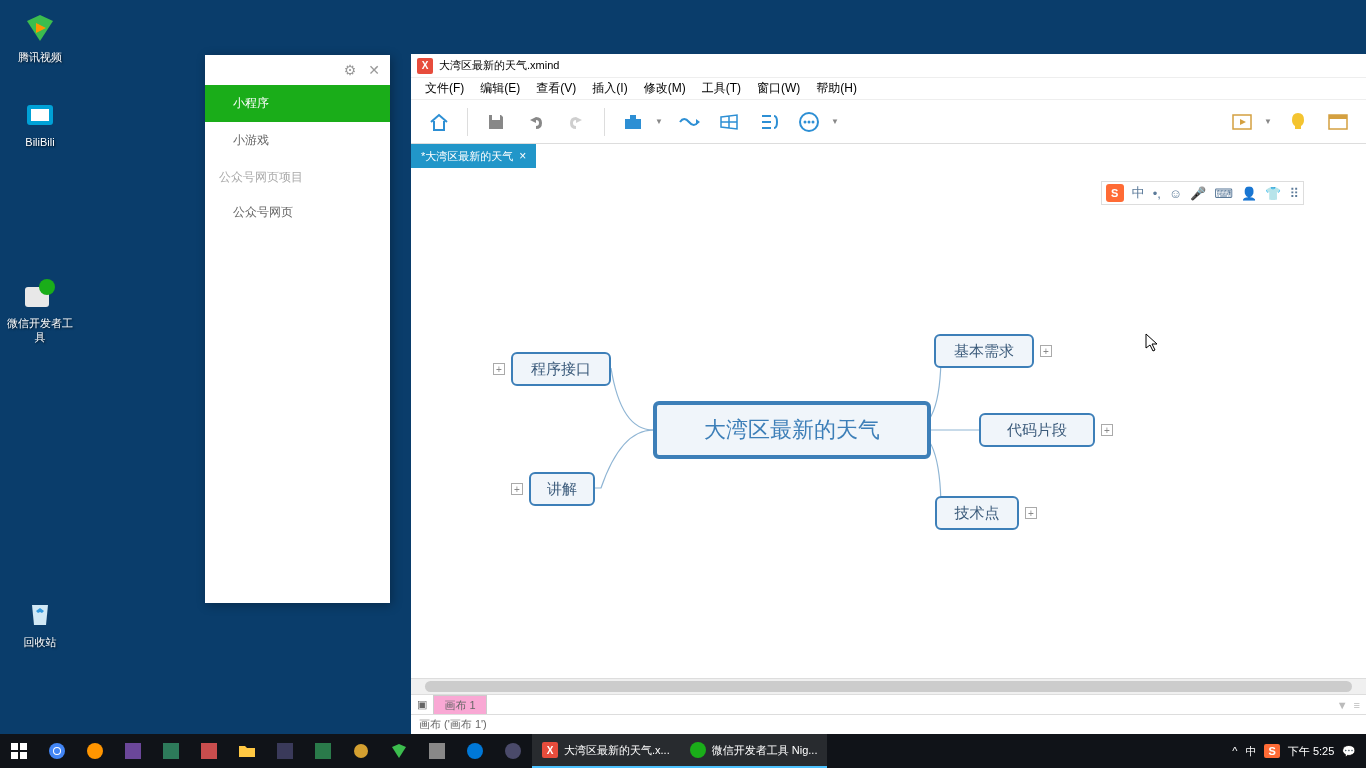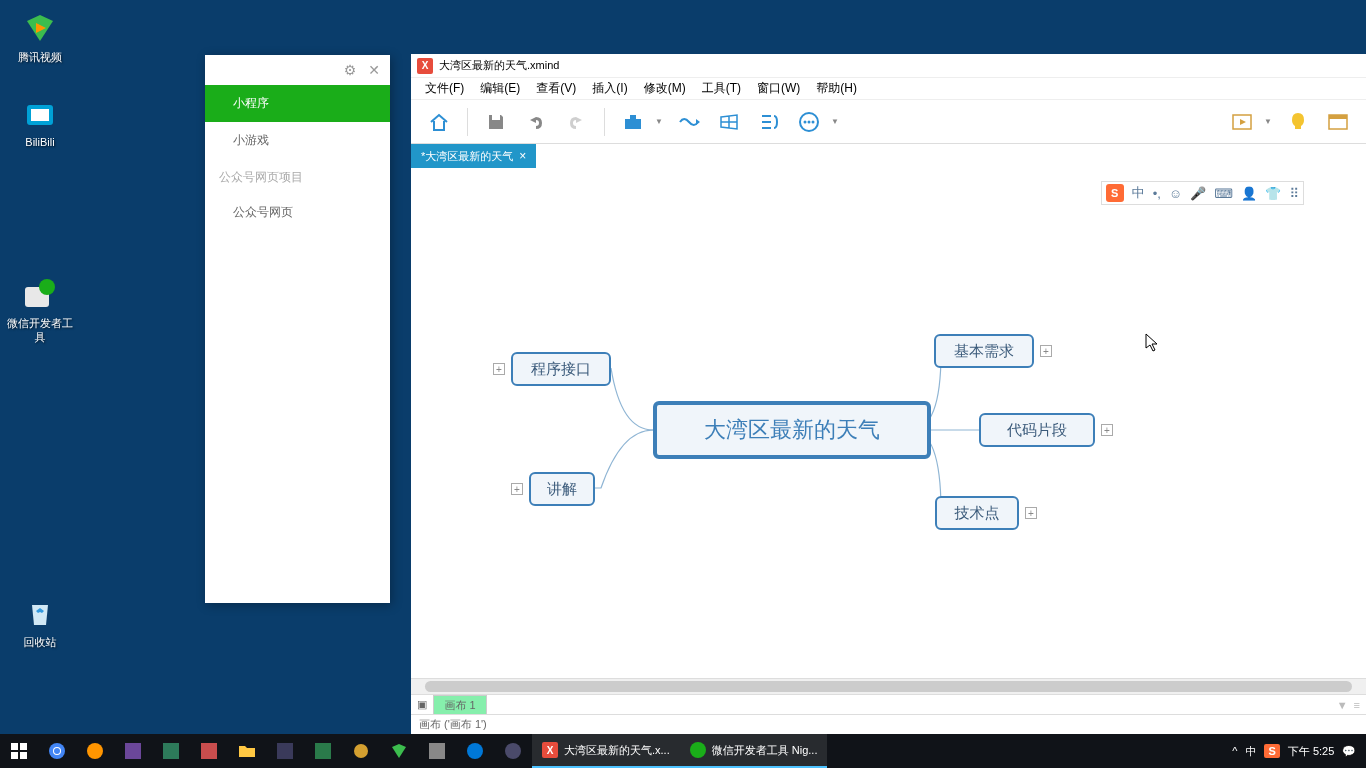--- a/index.html
+++ b/index.html
@@ -42,21 +42,21 @@
 .node { position: absolute; border: 2px solid #3d7fb8; border-radius: 6px; background: #f0f5fa; display: flex; align-items: center; justify-content: center; color: #3a5a7a; }
 .node.center { border: 4px solid #3d7fb8; font-size: 22px; font-weight: 500; color: #3d7fb8; }
 .node.sub { font-size: 15px; }
 .expand { position: absolute; width: 12px; height: 12px; border: 1px solid #aaa; background: #fff; display: flex; align-items: center; justify-content: center; font-size: 10px; color: #888; cursor: pointer; }
 
 
 .connector { position: absolute; }
 
 
 .xmind-bottombar { height: 20px; border-top: 1px solid #ddd; display: flex; align-items: center; font-size: 11px; padding: 0 6px; color: #666; }
-.xmind-bottombar .sheet { background: #86efac; padding: 2px 10px; border: 1px solid #ccc; border-bottom: none; margin-right: 4px; }
+.xmind-bottombar .sheet { background: #f9a8d4; padding: 2px 10px; border: 1px solid #ccc; border-bottom: none; margin-right: 4px; }
 .xmind-status { height: 20px; font-size: 11px; padding: 2px 8px; color: #666; border-top: 1px solid #ddd; }
 .hscroll { height: 16px; background: #f0f0f0; border-top: 1px solid #ddd; position: relative; }
 .hscroll::before { content: ''; position: absolute; left: 14px; right: 14px; top: 2px; bottom: 2px; background: #ccc; border-radius: 6px; }
 
 
 .taskbar { position: absolute; left: 0; right: 0; bottom: 0; height: 34px; background: #101318; display: flex; align-items: center; }
 .task-icons { display: flex; height: 100%; }
 .task-icon { width: 38px; height: 34px; display: flex; align-items: center; justify-content: center; cursor: pointer; color: #fff; font-size: 16px; }
 .task-app { height: 34px; display: flex; align-items: center; padding: 0 10px; color: #fff; font-size: 11px; gap: 6px; cursor: pointer; border-bottom: 2px solid transparent; }
 .task-app.active { background: rgba(255,255,255,0.1); border-bottom-color: #4cc2ff; }

